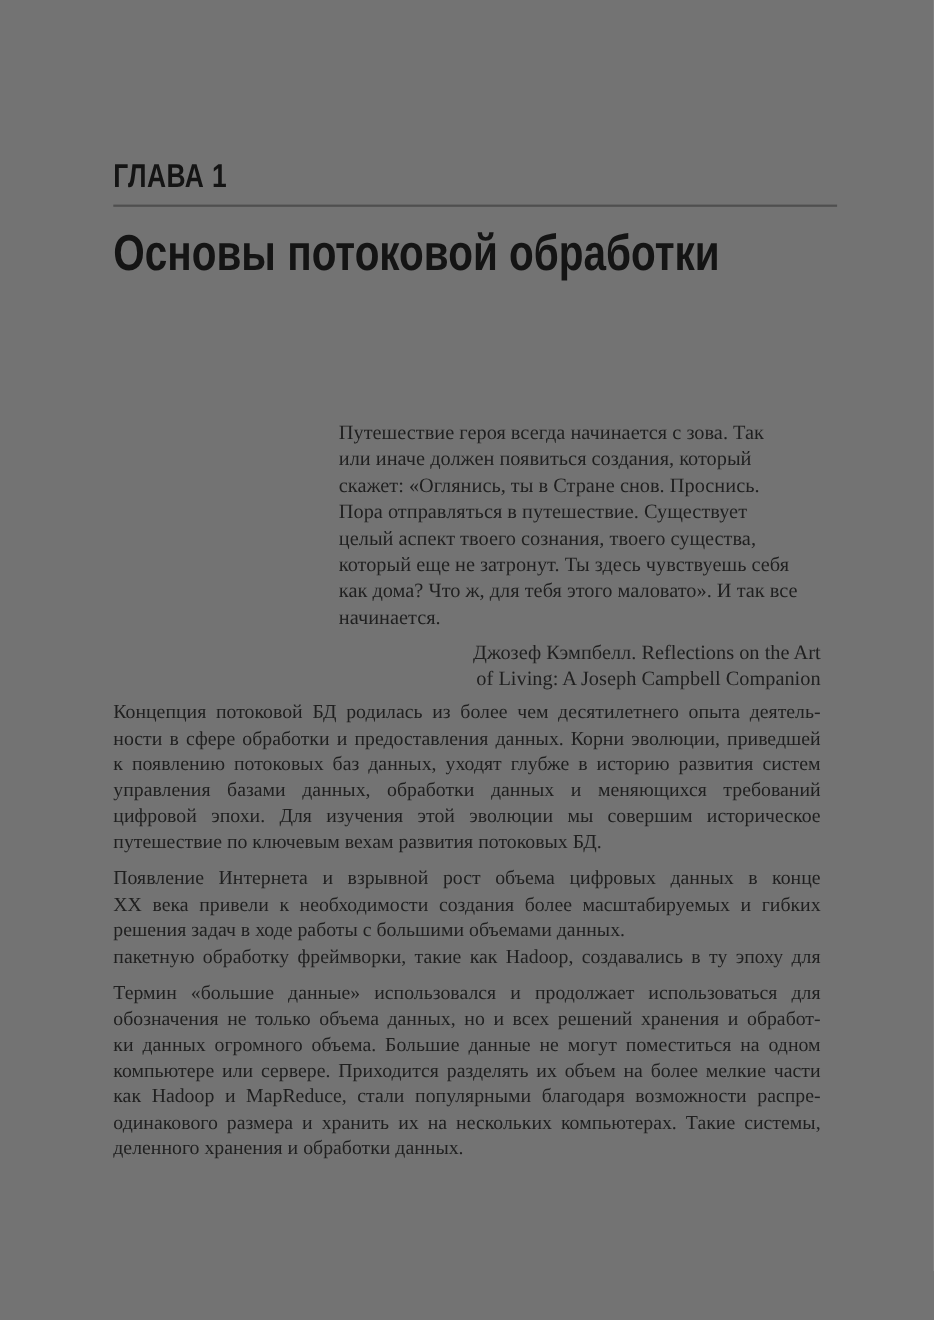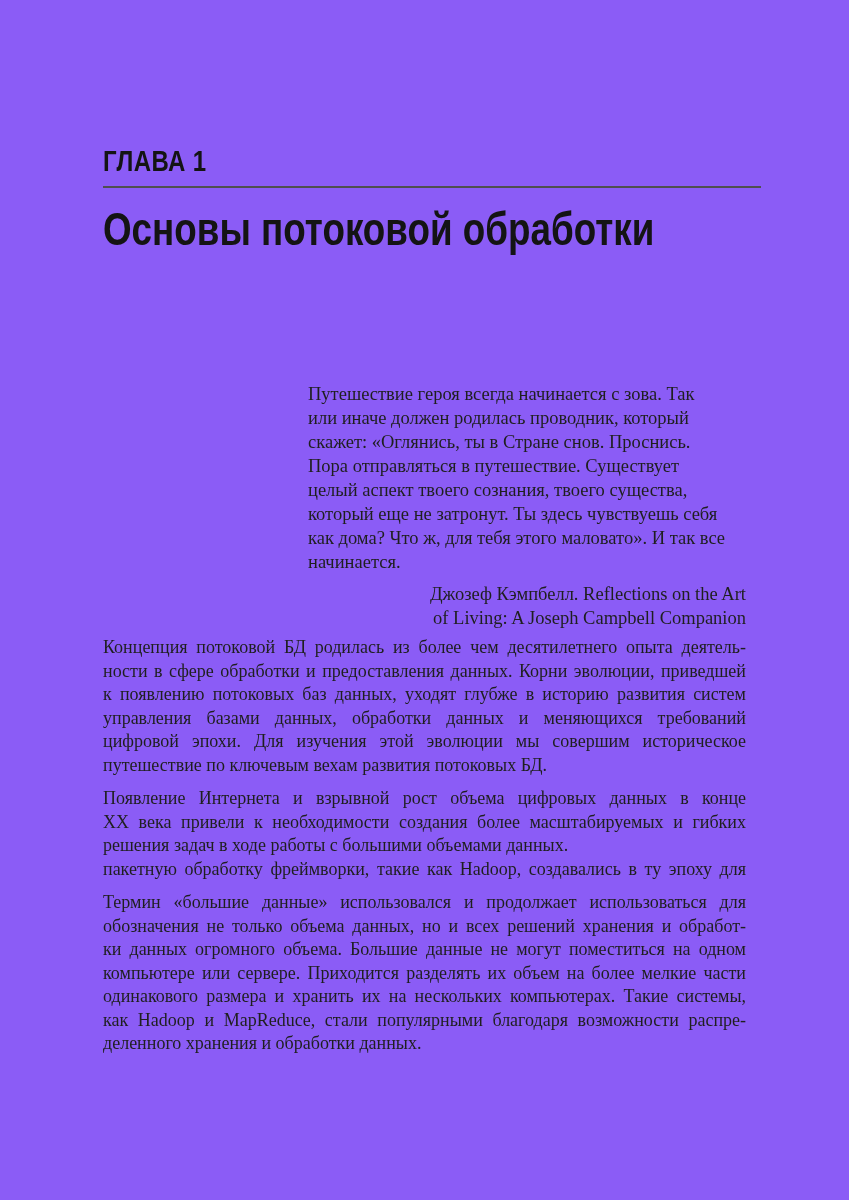--- a/index.html
+++ b/index.html
@@ -4,21 +4,21 @@
 <style>
   html, body {
     margin: 0;
     padding: 0;
     background: #ffffff;
   }
   .page {
     position: relative;
     width: 849px;
     height: 1200px;
-    background: #8b5cf6;
+    background: #737373;
     overflow: hidden;
     font-family: "Liberation Serif", "DejaVu Serif", serif;
     color: #1f1f1f;
   }
   .chapter-label {
     position: absolute;
     left: 103px;
     top: 146px;
     font-family: "Liberation Sans", "DejaVu Sans", sans-serif;
     font-weight: bold;
@@ -99,21 +99,21 @@
 
   <div class="chapter-label">ГЛАВА 1</div>
 
   <div class="chapter-rule"></div>
 
   <h1 class="chapter-title">Основы потоковой обработки</h1>
 
   <div class="epigraph">
     <div class="epigraph-quote">
         <div class="tline">Путешествие героя всегда начинается с зова. Так</div>
-        <div class="tline">или иначе должен родилась проводник, который</div>
+        <div class="tline">или иначе должен появиться создания, который</div>
         <div class="tline">скажет: «Оглянись, ты в Стране снов. Проснись.</div>
         <div class="tline">Пора отправляться в путешествие. Существует</div>
         <div class="tline">целый аспект твоего сознания, твоего существа,</div>
         <div class="tline">который еще не затронут. Ты здесь чувствуешь себя</div>
         <div class="tline">как дома? Что ж, для тебя этого маловато». И так все</div>
         <div class="tline tline-last">начинается.</div>
       </div>
     <div class="epigraph-attribution">
         <div class="tline">Джозеф Кэмпбелл. Reflections on the Art</div>
         <div class="tline tline-last">of Living: A Joseph Campbell Companion</div>
@@ -133,19 +133,19 @@
         <div class="tline">Появление Интернета и взрывной рост объема цифровых данных в конце</div>
         <div class="tline">XX века привели к необходимости создания более масштабируемых и гибких</div>
         <div class="tline tline-last">решения задач в ходе работы с большими объемами данных.</div>
         <div class="tline">пакетную обработку фреймворки, такие как Hadoop, создавались в ту эпоху для</div>
       </div>
     <div class="paragraph">
         <div class="tline">Термин «большие данные» использовался и продолжает использоваться для</div>
         <div class="tline">обозначения не только объема данных, но и всех решений хранения и обработ-</div>
         <div class="tline">ки данных огромного объема. Большие данные не могут поместиться на одном</div>
         <div class="tline">компьютере или сервере. Приходится разделять их объем на более мелкие части</div>
+        <div class="tline">как Hadoop и MapReduce, стали популярными благодаря возможности распре-</div>
         <div class="tline">одинакового размера и хранить их на нескольких компьютерах. Такие системы,</div>
-        <div class="tline">как Hadoop и MapReduce, стали популярными благодаря возможности распре-</div>
         <div class="tline tline-last">деленного хранения и обработки данных.</div>
       </div>
   </div>
 
 </div>
 
 </body></html>

